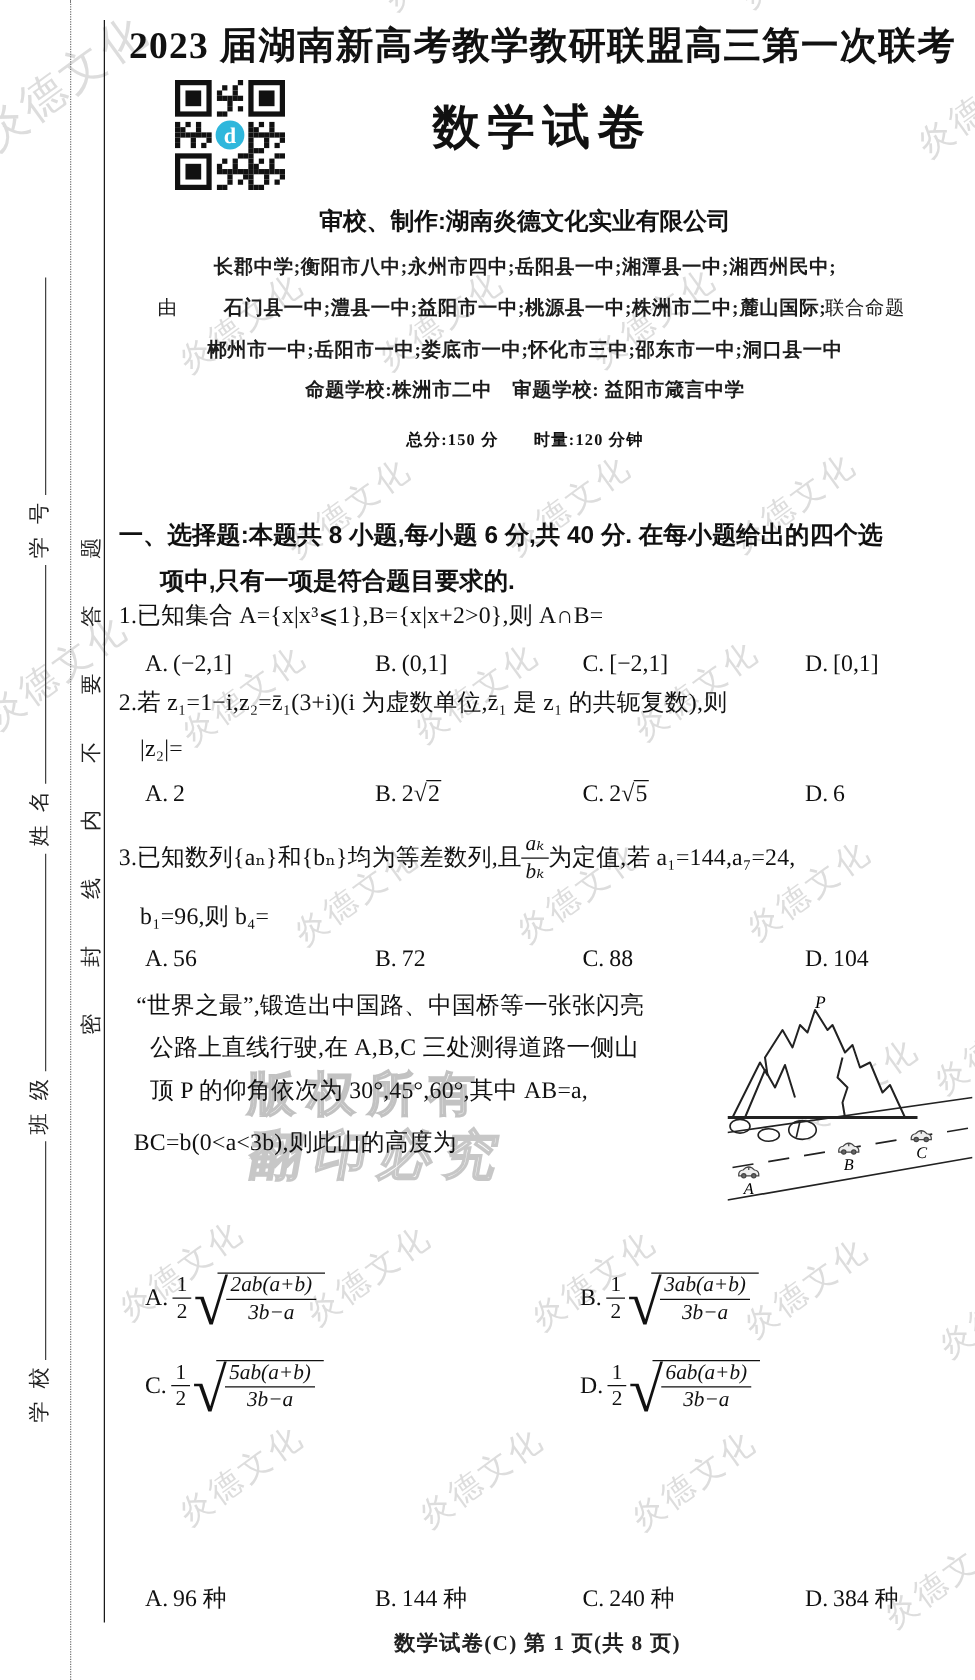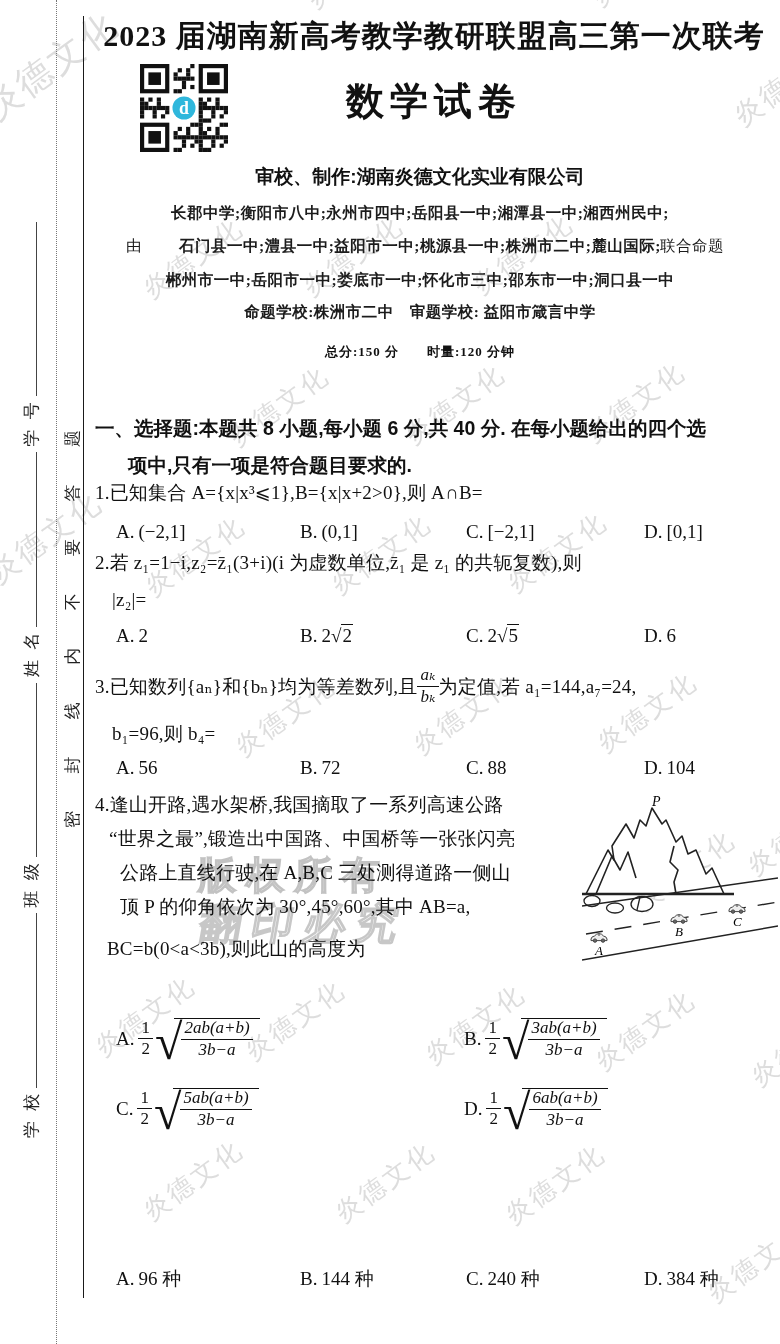--- a/index.html
+++ b/index.html
@@ -297,21 +297,20 @@
   </div>
   <div class="qblock q nw" style="left:112px;top:724px">b₁=96,则 b₄=</div>
   <div>
     <span class="optitem" style="left:116px;top:757px"><span class="opt-label">A.</span><span>56</span></span>
     <span class="optitem" style="left:300px;top:757px"><span class="opt-label">B.</span><span>72</span></span>
     <span class="optitem" style="left:466px;top:757px"><span class="opt-label">C.</span><span>88</span></span>
     <span class="optitem" style="left:644px;top:757px"><span class="opt-label">D.</span><span>104</span></span>
   </div>
 
   <div class="qblock q" style="top:788px;width:500px;line-height:34px">
-    <div style="white-space:nowrap">4.逢山开路,遇水架桥,我国摘取了一系列高速公路</div>
     <div style="white-space:nowrap;padding-left:14px">“世界之最”,锻造出中国路、中国桥等一张张闪亮</div>
     <div style="white-space:nowrap;padding-left:25px">公路上直线行驶,在 A,B,C 三处测得道路一侧山</div>
     <div style="white-space:nowrap;padding-left:25px">顶 P 的仰角依次为 30°,45°,60°,其中 AB=a,</div>
     <div style="white-space:nowrap;padding-left:12px;margin-top:8px">BC=b(0&lt;a&lt;3b),则此山的高度为</div>
   </div>
 
   <svg class="abs q4-figure" width="196" height="172" viewBox="0 0 196 172">
     <defs>
       <g id="car" stroke="#444" stroke-width="1" fill="#eee">
         <path d="M1,6 Q1.5,3.4 4.5,3 L6.5,1.2 Q9,0 11.5,1.2 L13.5,3 Q16.5,3.4 17,6 L17,7.6 L1,7.6 Z"></path>
@@ -398,14 +397,15 @@
     </span>
   </div>
 
   <div>
     <span class="optitem" style="left:116px;top:1266px"><span class="opt-label">A.</span><span>96 种</span></span>
     <span class="optitem" style="left:300px;top:1266px"><span class="opt-label">B.</span><span>144 种</span></span>
     <span class="optitem" style="left:466px;top:1266px"><span class="opt-label">C.</span><span>240 种</span></span>
     <span class="optitem" style="left:644px;top:1266px"><span class="opt-label">D.</span><span>384 种</span></span>
   </div>
 
+  <div class="abs ctr footer">数学试卷(C) 第 1 页(共 8 页)</div>
 
 </div>
 
 </body></html>

